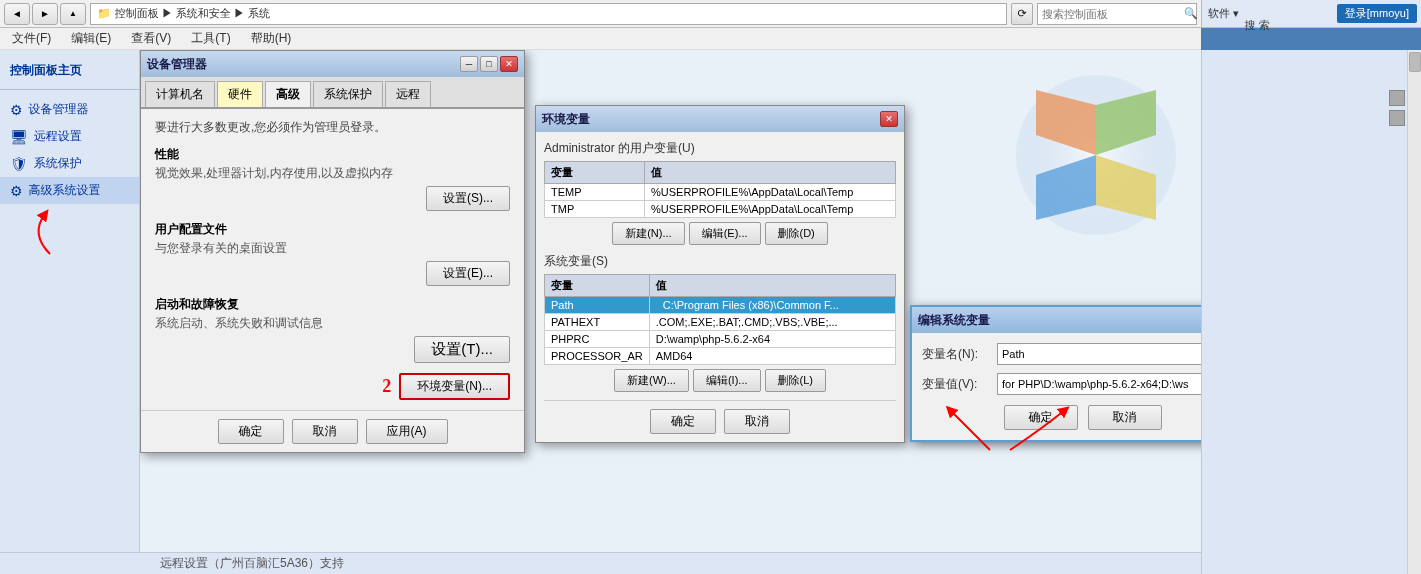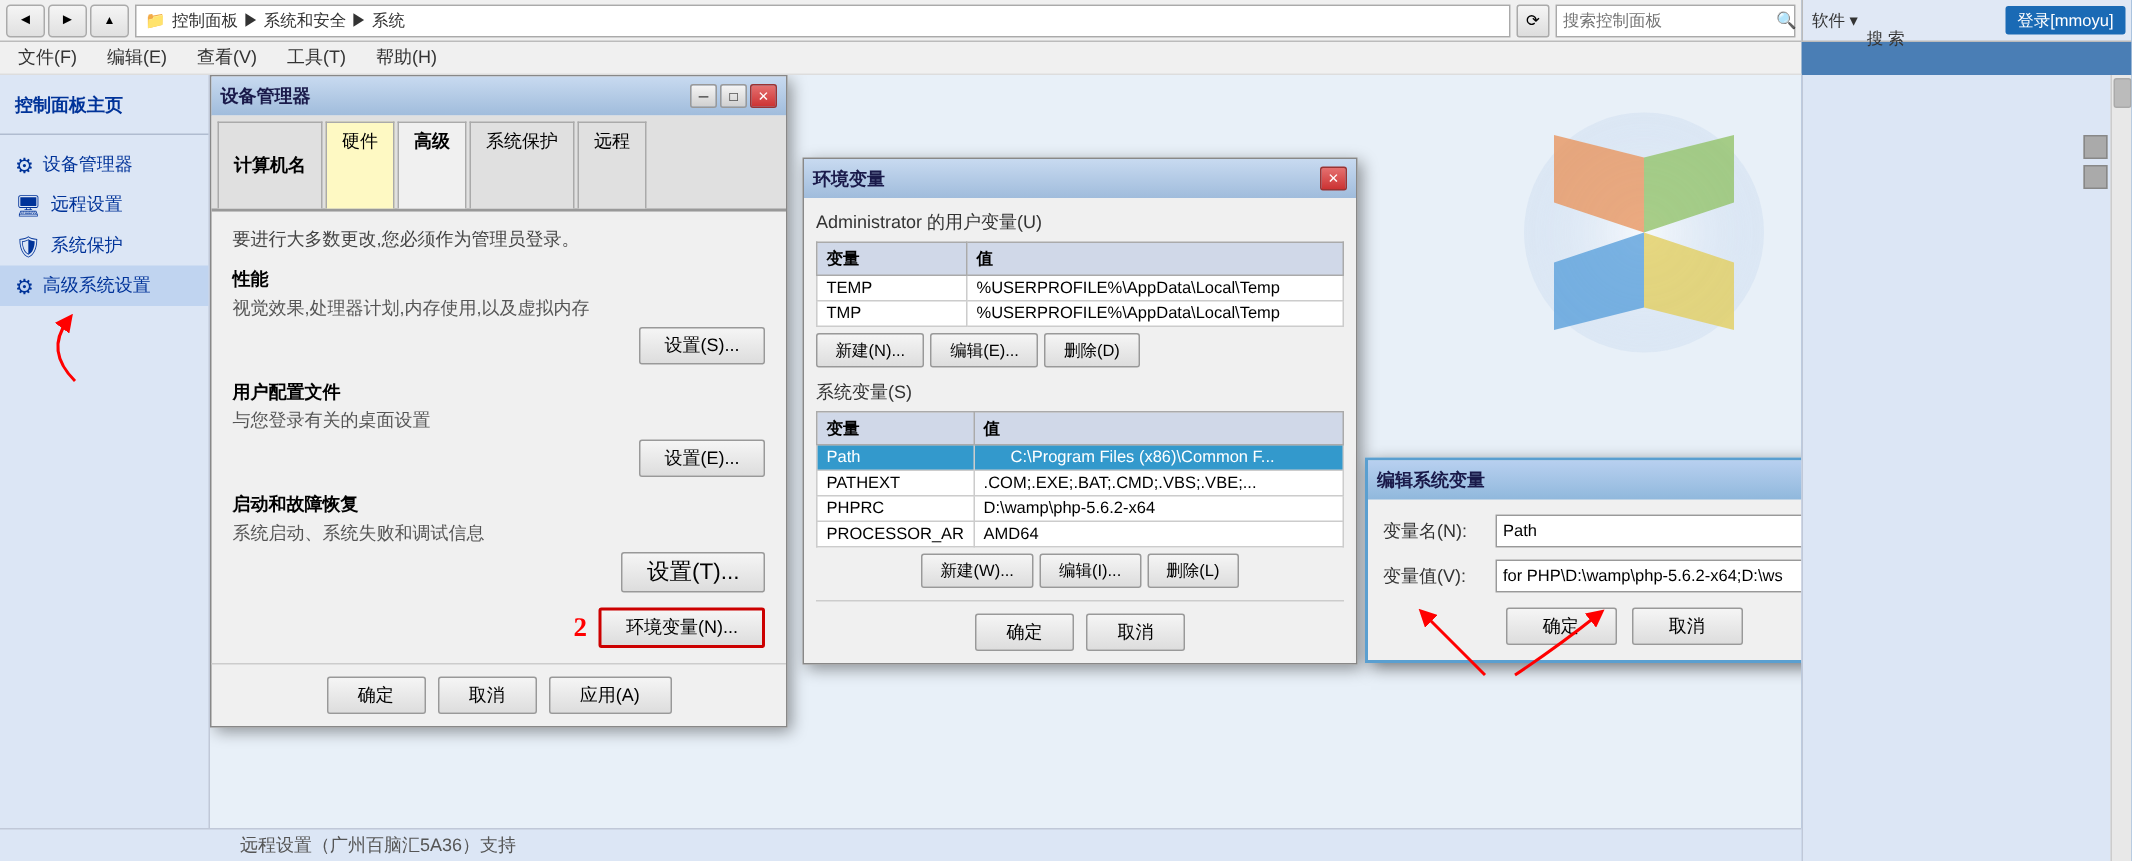--- a/index.html
+++ b/index.html
@@ -98,21 +98,21 @@
       <div style="background:linear-gradient(to bottom,#c8daf0,#a0bcdc);height:26px;display:flex;align-items:center;padding:0 6px;justify-content:space-between;">
         <span style="font-size:12px;font-weight:bold;color:#1a1a4a;">设备管理器</span>
         <div style="display:flex;gap:2px;">
           <div style="width:18px;height:16px;background:linear-gradient(to bottom,#f5f5f5,#d0d0d0);border:1px solid #999;border-radius:2px;cursor:pointer;display:flex;align-items:center;justify-content:center;font-size:9px;">─</div>
           <div style="width:18px;height:16px;background:linear-gradient(to bottom,#f5f5f5,#d0d0d0);border:1px solid #999;border-radius:2px;cursor:pointer;display:flex;align-items:center;justify-content:center;font-size:9px;">□</div>
           <div style="width:18px;height:16px;background:linear-gradient(to bottom,#e57070,#cc3333);border:1px solid #993333;border-radius:2px;cursor:pointer;display:flex;align-items:center;justify-content:center;font-size:9px;color:white;">✕</div>
         </div>
       </div>
 
       <div style="background:#e0e0e0;display:flex;padding:4px 4px 0;border-bottom:2px solid #999;">
-        <div style="padding:20px 10px;font-size:12px;cursor:pointer;border:1px solid #aaa;border-bottom:none;background:#e0e0e0;margin-right:2px;font-weight:bold;">计算机名</div>
+        <div style="padding:4px 10px;font-size:12px;cursor:pointer;border:1px solid #aaa;border-bottom:none;background:#e0e0e0;margin-right:2px;">计算机名</div>
         <div style="padding:4px 10px;font-size:12px;cursor:pointer;border:1px solid #aaa;border-bottom:none;background:#fef9c3;margin-right:2px;">硬件</div>
         <div style="padding:4px 10px;font-size:12px;cursor:pointer;border:1px solid #aaa;border-bottom:none;background:#f0f0f0;margin-right:2px;font-weight:bold;">高级</div>
         <div style="padding:4px 10px;font-size:12px;cursor:pointer;border:1px solid #aaa;border-bottom:none;background:#e0e0e0;margin-right:2px;">系统保护</div>
         <div style="padding:4px 10px;font-size:12px;cursor:pointer;border:1px solid #aaa;border-bottom:none;background:#e0e0e0;">远程</div>
       </div>
 
       <div style="padding:10px 14px;">
         <div style="font-size:12px;color:#444;margin-bottom:10px;">要进行大多数更改,您必须作为管理员登录。</div>
 
         <div style="font-weight:bold;font-size:12px;margin-bottom:2px;">性能</div>
@@ -169,38 +169,38 @@
               <td style="border:1px solid #ccc;padding:2px 6px;font-size:11px;background:white;">TEMP</td>
               <td style="border:1px solid #ccc;padding:2px 6px;font-size:11px;background:white;">%USERPROFILE%\AppData\Local\Temp</td>
             </tr>
             <tr>
               <td style="border:1px solid #ccc;padding:2px 6px;font-size:11px;background:white;">TMP</td>
               <td style="border:1px solid #ccc;padding:2px 6px;font-size:11px;background:white;">%USERPROFILE%\AppData\Local\Temp</td>
             </tr>
           </tbody>
         </table>
 
-        <div style="display:flex;gap:4px;margin-bottom:8px;">
+        <div style="display:flex;gap:4px;justify-content:center;margin-bottom:8px;">
           <button style="padding:3px 12px;font-size:11px;background:linear-gradient(to bottom,#f5f5f5,#ddd);border:1px solid #999;border-radius:2px;cursor:pointer;">新建(N)...</button>
           <button style="padding:3px 12px;font-size:11px;background:linear-gradient(to bottom,#f5f5f5,#ddd);border:1px solid #999;border-radius:2px;cursor:pointer;">编辑(E)...</button>
           <button style="padding:3px 12px;font-size:11px;background:linear-gradient(to bottom,#f5f5f5,#ddd);border:1px solid #999;border-radius:2px;cursor:pointer;">删除(D)</button>
         </div>
 
         <div style="font-size:12px;color:#333;margin-bottom:4px;">系统变量(S)</div>
         <table style="width:100%;border-collapse:collapse;margin-bottom:4px;">
           <thead>
             <tr>
               <th style="background:#d0d8e8;border:1px solid #aaa;padding:3px 6px;text-align:left;font-size:11px;width:100px;">变量</th>
               <th style="background:#d0d8e8;border:1px solid #aaa;padding:3px 6px;text-align:left;font-size:11px;">值</th>
             </tr>
           </thead>
           <tbody>
             <tr style="background:#3399cc;color:white;">
               <td style="border:1px solid #ccc;padding:2px 6px;font-size:11px;background:#3399cc;color:white;">Path</td>
-              <td style="border:1px solid #ccc;padding:2px 24px;font-size:11px;background:#3399cc;color:white;">C:\Program Files (x86)\Common F...</td>
+              <td style="border:1px solid #ccc;padding:2px 13px;font-size:11px;background:#3399cc;color:white;">C:\Program Files (x86)\Common F...</td>
             </tr>
             <tr>
               <td style="border:1px solid #ccc;padding:2px 6px;font-size:11px;background:white;">PATHEXT</td>
               <td style="border:1px solid #ccc;padding:2px 6px;font-size:11px;background:white;">.COM;.EXE;.BAT;.CMD;.VBS;.VBE;...</td>
             </tr>
             <tr>
               <td style="border:1px solid #ccc;padding:2px 6px;font-size:11px;background:white;">PHPRC</td>
               <td style="border:1px solid #ccc;padding:2px 6px;font-size:11px;background:white;">D:\wamp\php-5.6.2-x64</td>
             </tr>
             <tr>

